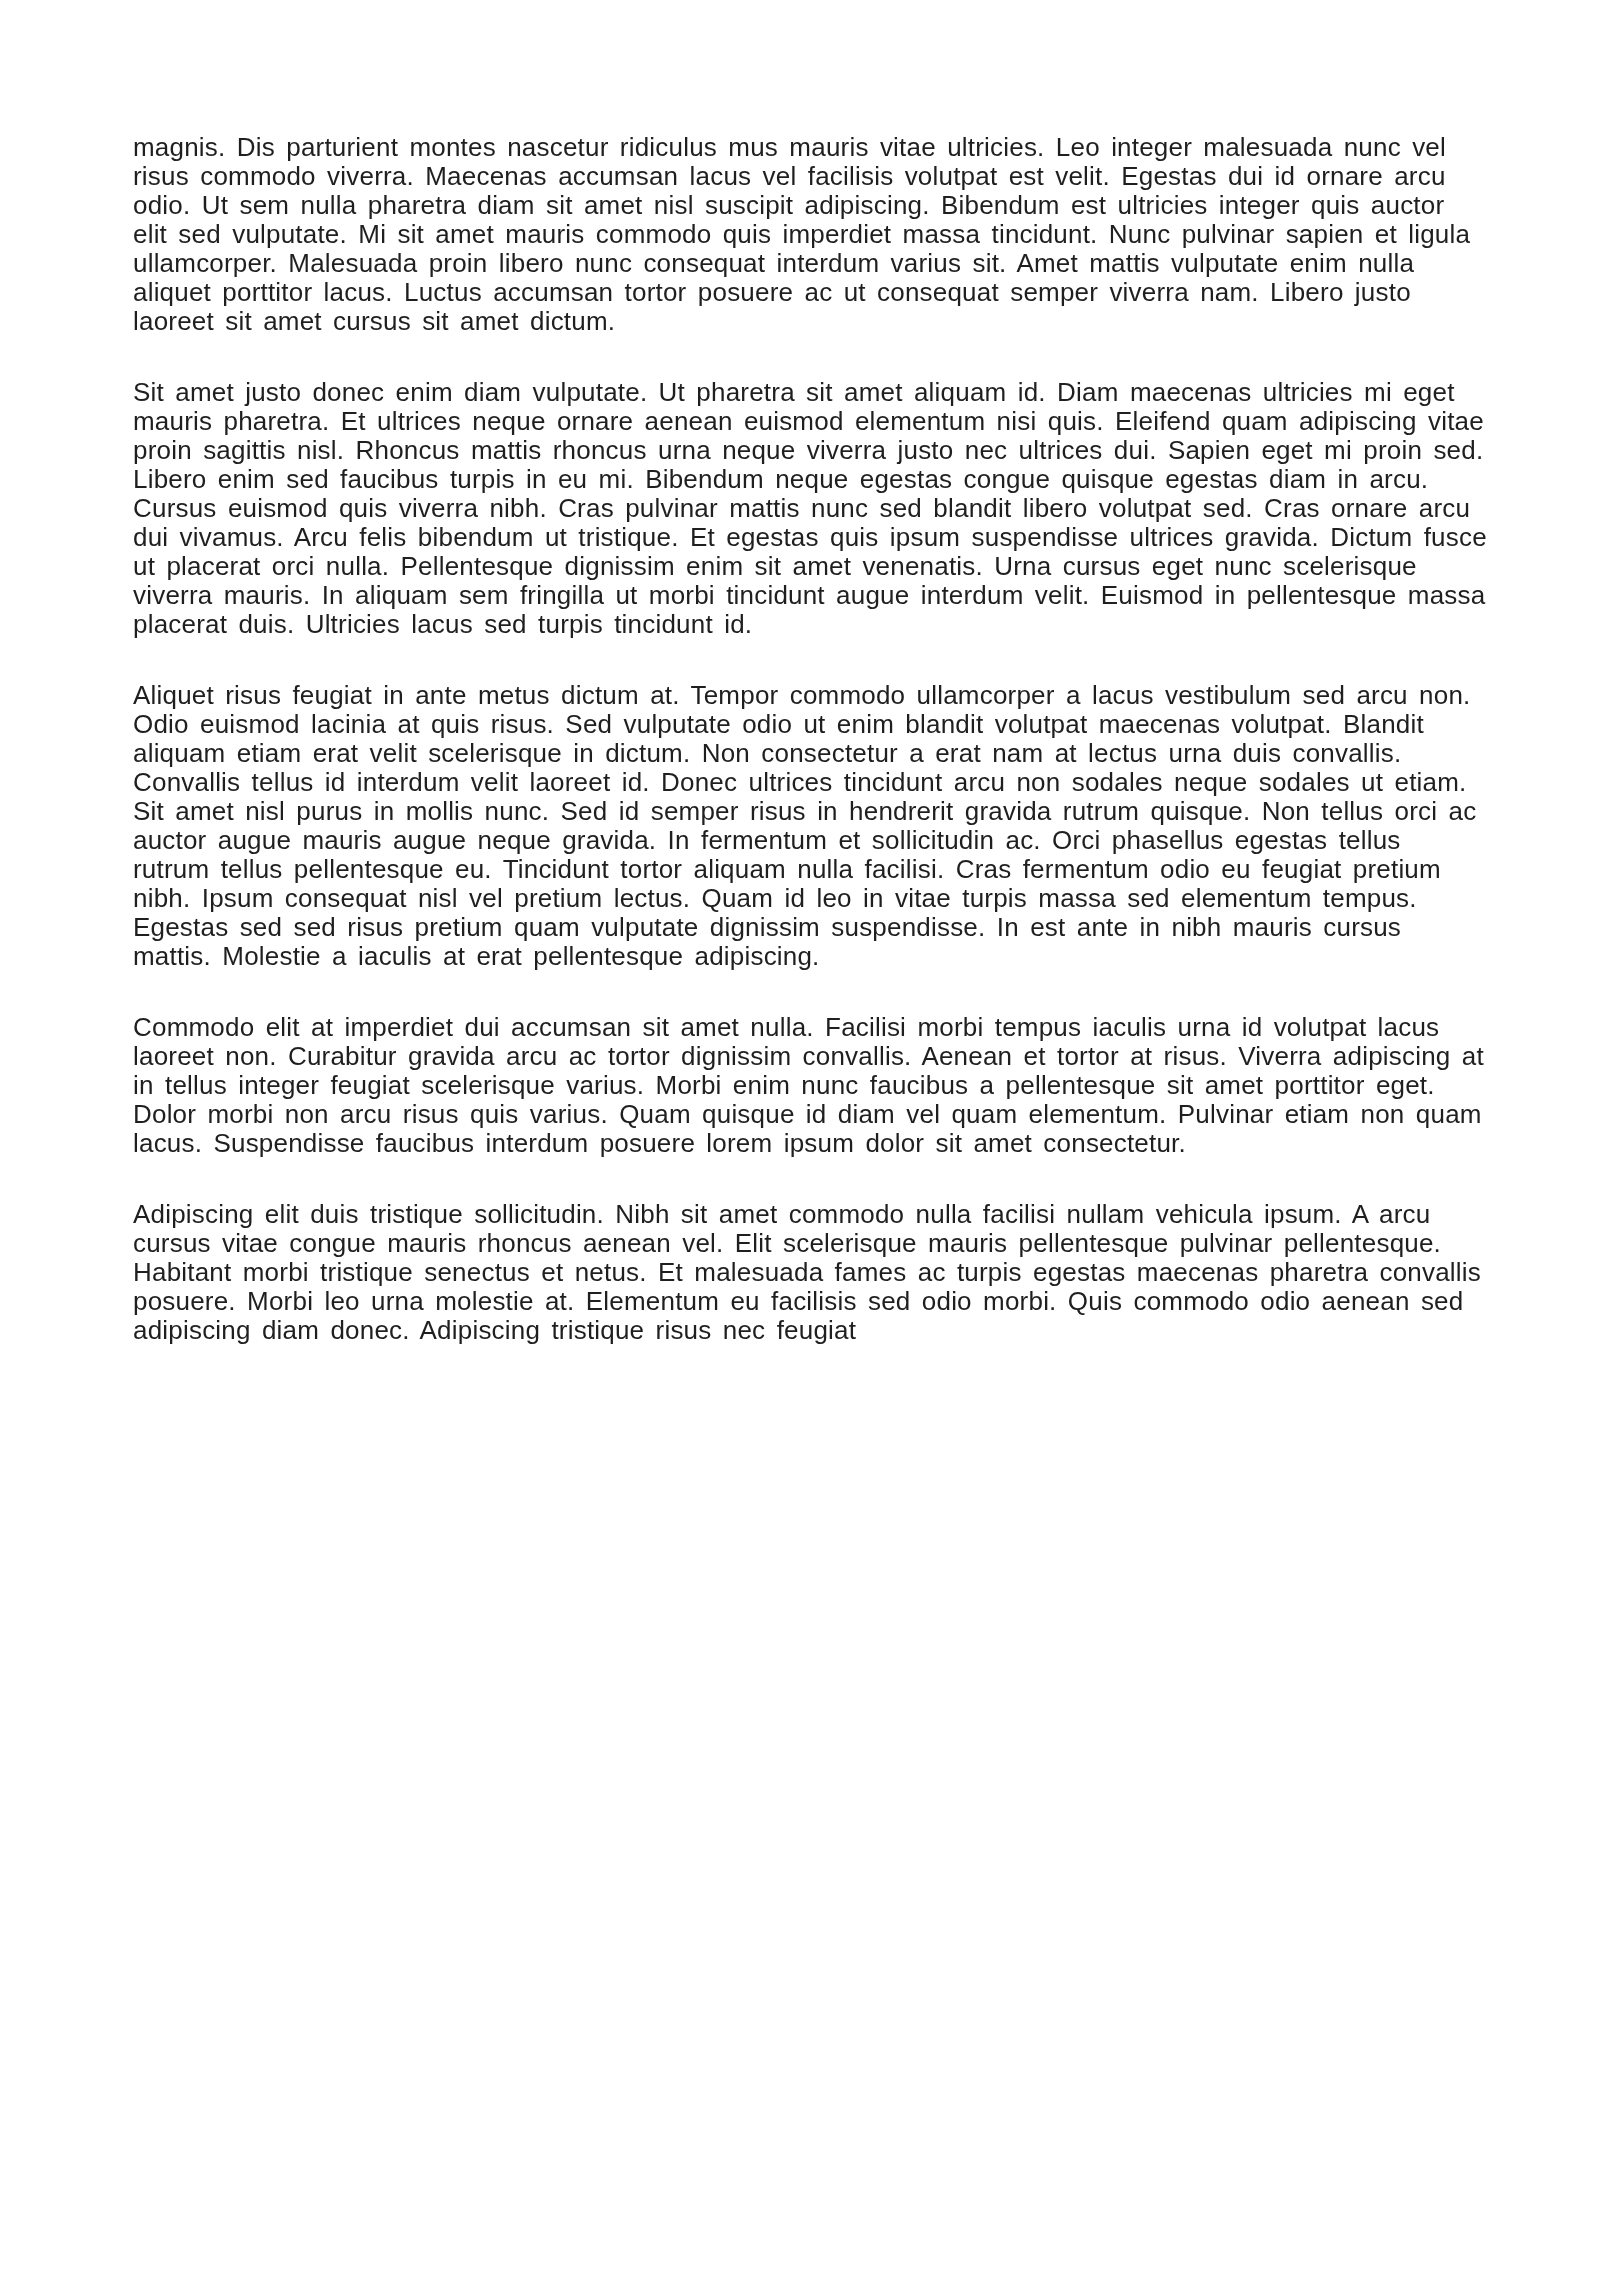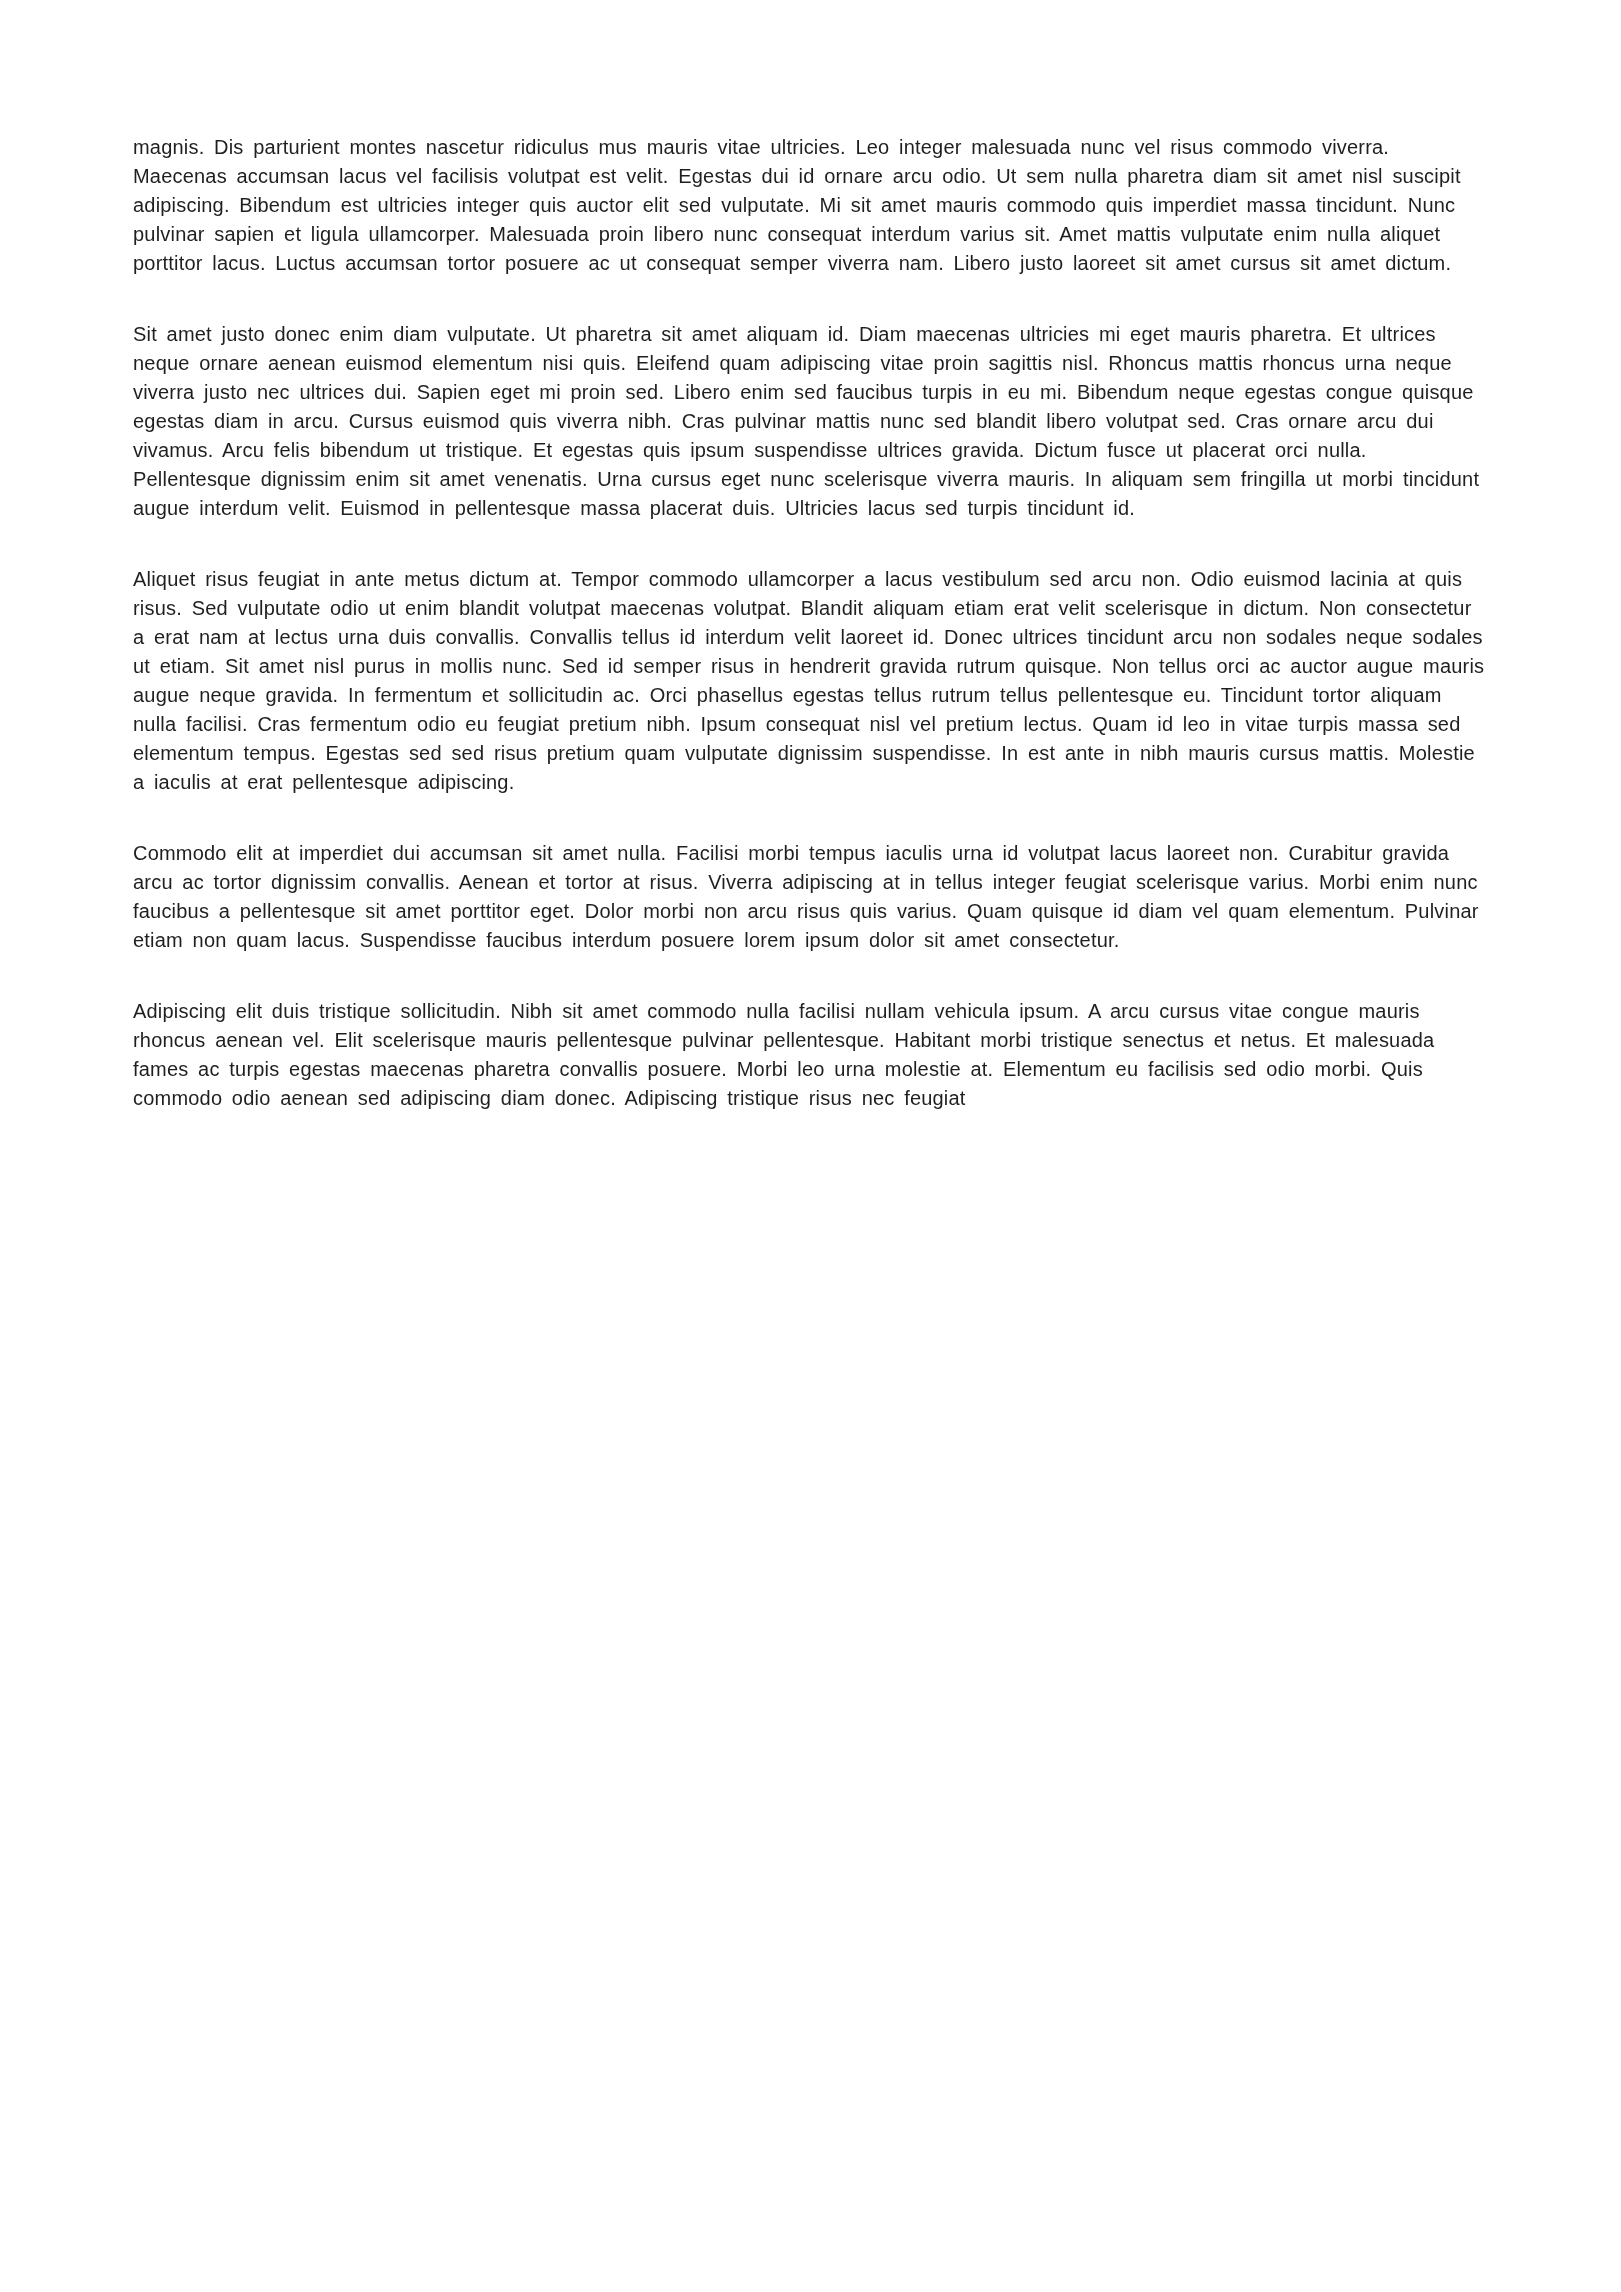--- a/index.html
+++ b/index.html
@@ -17,21 +17,21 @@
     box-sizing: border-box;
     width: 1621px;
     height: 2293px;
     background: #ffffff;
     padding: 133px 133px 0 133px;
     font-family: "Liberation Sans", "DejaVu Sans", sans-serif;
     color: #1f1f1f;
   }
   .para {
     margin: 0 0 42px 0;
-    font-size: 20px;
+    font-size: 26px;
     line-height: 29px;
     letter-spacing: 0.2px;
     word-spacing: 3.9px;
     text-align: left;
   }
 </style>
 </head>
 <body>
 
 <div class="page">

